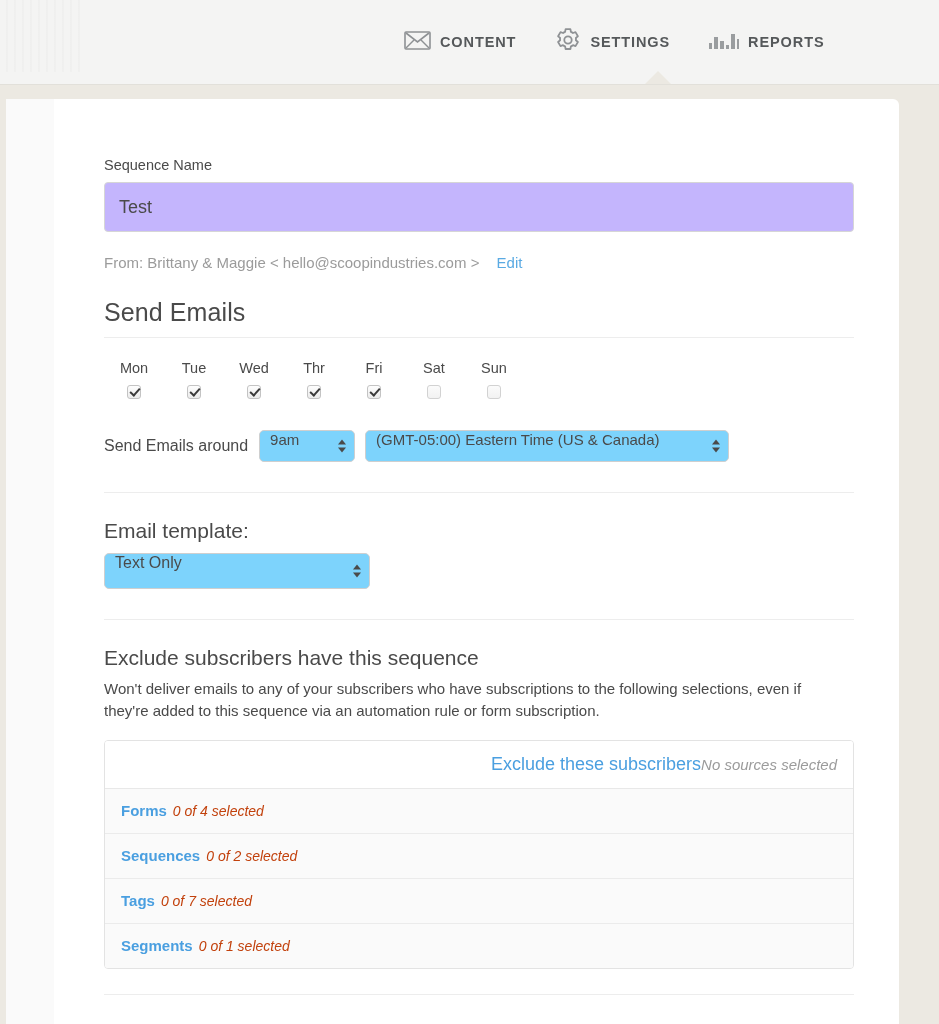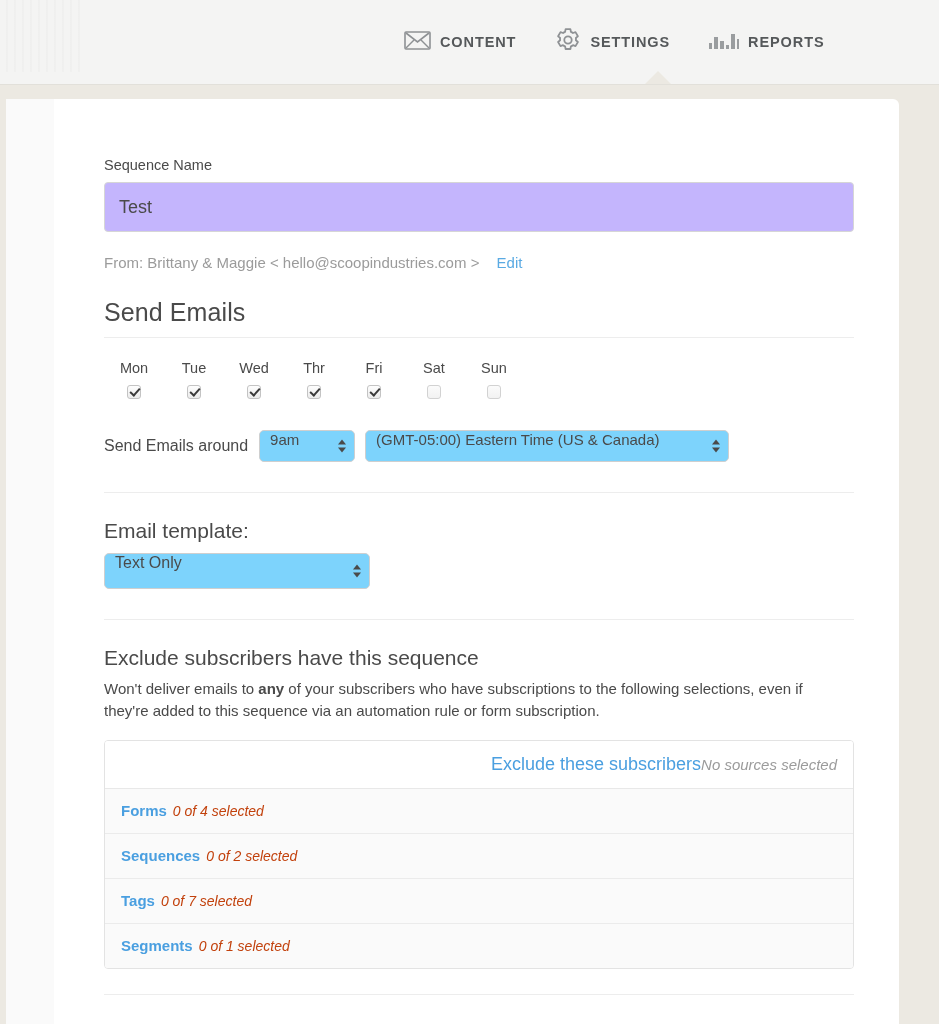--- a/index.html
+++ b/index.html
@@ -255,21 +255,21 @@
     color: #4a4a4a;
     margin: 26px 0 8px 0;
   }
   .body-copy {
     font-size: 15px;
     line-height: 1.45;
     color: #4a4a4a;
     width: 742px;
     margin: 0;
   }
-  .body-copy b { font-weight: bold; }
+  .body-copy b { font-weight: normal; }
 
   
   .excl-panel {
     margin-top: 18px;
     width: 750px;
     border: 1px solid #e3e3e3;
     border-radius: 4px;
     overflow: hidden;
     background: #fff;
     box-sizing: border-box;

